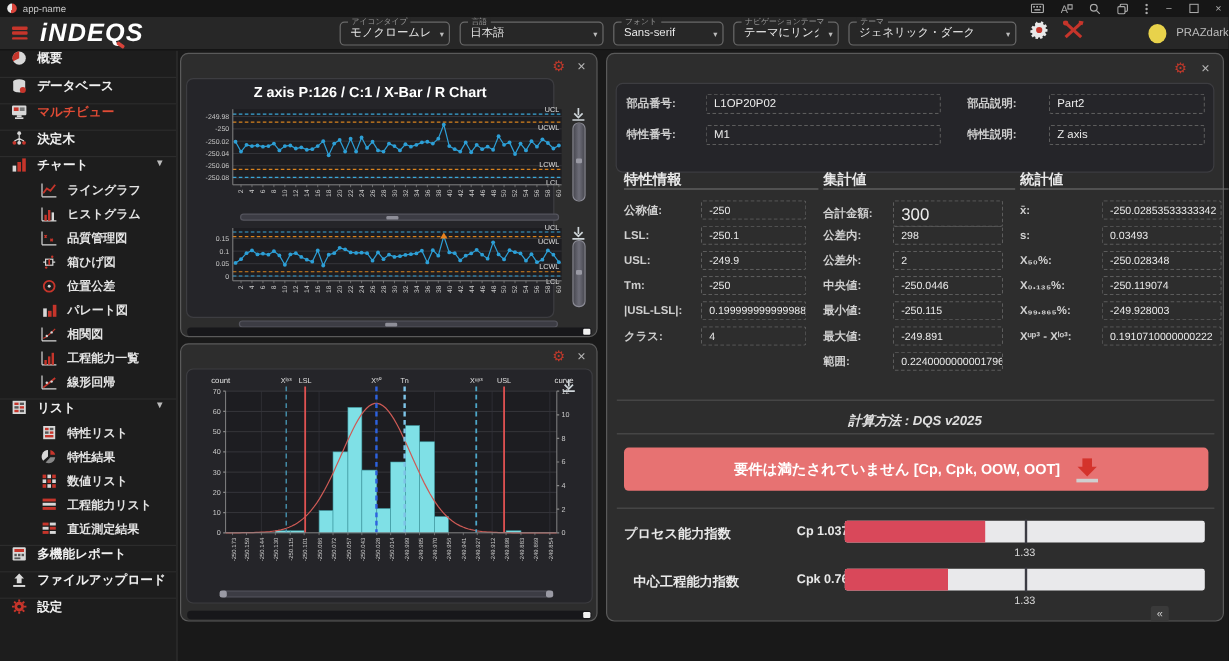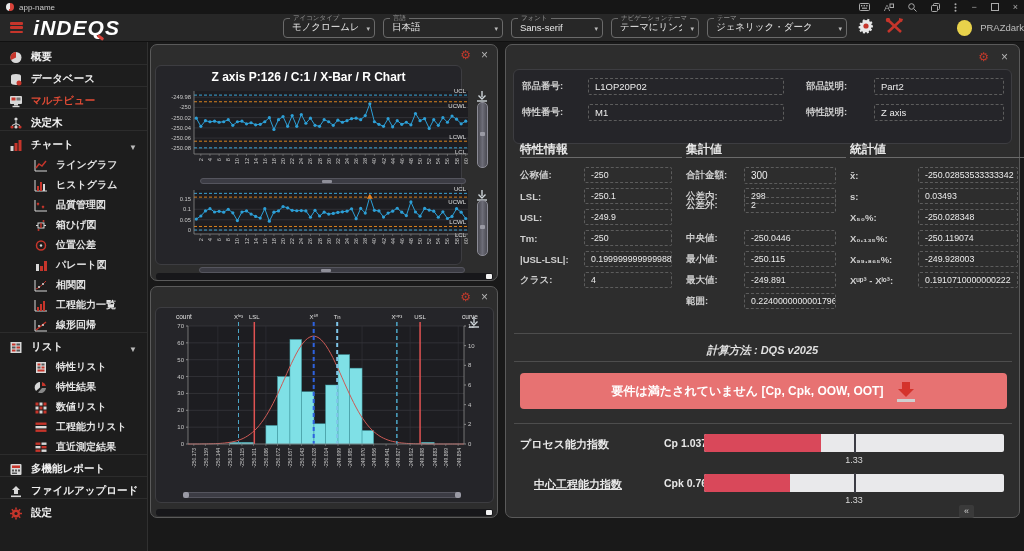--- a/index.html
+++ b/index.html
@@ -25,21 +25,21 @@
   .selects { display:flex; align-items:center; gap:8px; margin-left:155px; }
   .mselect { position:relative; border:1px solid #6a6a6a; border-radius:4px; height:20px; background:#272727; color:#e8e8e8; font-size:9.5px; display:flex; align-items:center; padding:0 16px 0 8px; }
   .mselect .flabel { position:absolute; top:-5px; left:6px; background:#272727; padding:0 3px; font-size:6.5px; color:#9a9a9a; white-space:nowrap; }
   .mselect .caret { position:absolute; right:4px; top:6px; font-size:7px; color:#bbb; }
   .tool-btn { margin-left:10px; cursor:pointer; }
   .avatar { width:16px; height:16px; border-radius:50%; background:#e8d24b; margin-left:52px; }
   .uname { color:#bdbdbd; font-size:9.5px; margin-left:8px; }
 
   
   .sidebar { position:absolute; left:0; top:42px; width:148px; height:509px; background:#1d1d1d; border-right:1px solid #303030; overflow:hidden; }
-  .sb-item { display:flex; align-items:flex-end; gap:8px; height:22px; padding-left:9px; color:#f0f0f0; font-size:10.5px; font-weight:bold; border-top:1px solid #2c2c2c; cursor:pointer; }
+  .sb-item { display:flex; align-items:flex-start; gap:8px; height:22px; padding-left:9px; color:#f0f0f0; font-size:10.5px; font-weight:bold; border-top:1px solid #2c2c2c; cursor:pointer; }
   .sb-item.sub { height:20px; padding-left:34px; border-top:none; font-weight:bold; color:#e3e3e3; font-size:10px; }
   .sb-item.active { color:#e04b35; }
   .sb-item .chev { margin-left:auto; margin-right:10px; color:#bbb; font-size:8px; }
   .sb-ic { width:14px; height:13px; flex:0 0 14px; }
   .sb-ic svg { display:block; }
 
   
   .panel { position:absolute; background:#2d2d2d; border:1px solid #5a5a5a; border-radius:7px; }
   .pgear { position:absolute; top:4px; color:#c0392b; font-size:12px; line-height:12px; cursor:pointer; }
   .pclose { position:absolute; top:4px; color:#b5b5b5; font-size:12px; line-height:12px; cursor:pointer; }
@@ -957,27 +957,27 @@
       <span class="fbox" style="width:88px; font-size:8.8px; white-space:nowrap; overflow:hidden;">0.19999999999998863</span>
         </div>
         <div class="field" style="left: 14px; top: 227px;">
           <span class="flab" style="width:58px">クラス:</span>
       <span class="fbox" style="width:88px; font-size:8.8px; white-space:nowrap; overflow:hidden;">4</span>
         </div>
         <div class="sec-title" style="left: 180px; top: 96px;">集計値</div>
         <div class="sec-hr" style="left: 180px; top: 112px; width: 160px;"></div>
         <div class="field" style="left: 180px; top: 122px;">
           <span class="flab" style="width:52px">合計金額:</span>
-      <span class="fbox" style="width:92px; font-size:10px; white-space:nowrap; overflow:hidden;">300</span>
+      <span class="fbox" style="width:92px; font-size:14px; white-space:nowrap; overflow:hidden;">300</span>
         </div>
         <div class="field" style="left: 180px; top: 143px;">
           <span class="flab" style="width:52px">公差内:</span>
       <span class="fbox" style="width:92px; font-size:8.8px; white-space:nowrap; overflow:hidden;">298</span>
         </div>
-        <div class="field" style="left: 180px; top: 152px;">
+        <div class="field" style="left: 180px; top: 164px;">
           <span class="flab" style="width:52px">公差外:</span>
       <span class="fbox" style="width:92px; font-size:8.8px; white-space:nowrap; overflow:hidden;">2</span>
         </div>
         <div class="field" style="left: 180px; top: 185px;">
           <span class="flab" style="width:52px">中央値:</span>
       <span class="fbox" style="width:92px; font-size:8.8px; white-space:nowrap; overflow:hidden;">-250.0446</span>
         </div>
         <div class="field" style="left: 180px; top: 206px;">
           <span class="flab" style="width:52px">最小値:</span>
       <span class="fbox" style="width:92px; font-size:8.8px; white-space:nowrap; overflow:hidden;">-250.115</span>
@@ -1033,21 +1033,21 @@
         <div class="cap-row">
     <div class="clab" style="left:14px; top:392px;">プロセス能力指数</div>
     <div class="cval" style="left:158px; top:392px;">Cp 1.037993</div>
     <div class="cap-bar" style="left:198px; top:389px; width:300px;">
       <div class="cap-fill" style="width:39.0222932330827%"></div>
       <div class="cap-marker" style="left:50%"></div>
       <div class="cap-mlabel" style="left:50%">1.33</div>
     </div>
         </div>
         <div class="cap-row">
-    <div class="clab" style="left:28px; top:432px;text-decoration:underline;">中心工程能力指数</div>
+    <div class="clab" style="left:22px; top:432px;">中心工程能力指数</div>
     <div class="cval" style="left:158px; top:432px;">Cpk 0.765645</div>
     <div class="cap-bar" style="left:198px; top:429px; width:300px;">
       <div class="cap-fill" style="width:28.783646616541354%"></div>
       <div class="cap-marker" style="left:50%"></div>
       <div class="cap-mlabel" style="left:50%">1.33</div>
     </div>
         </div>
       </div>
   </div>
 

